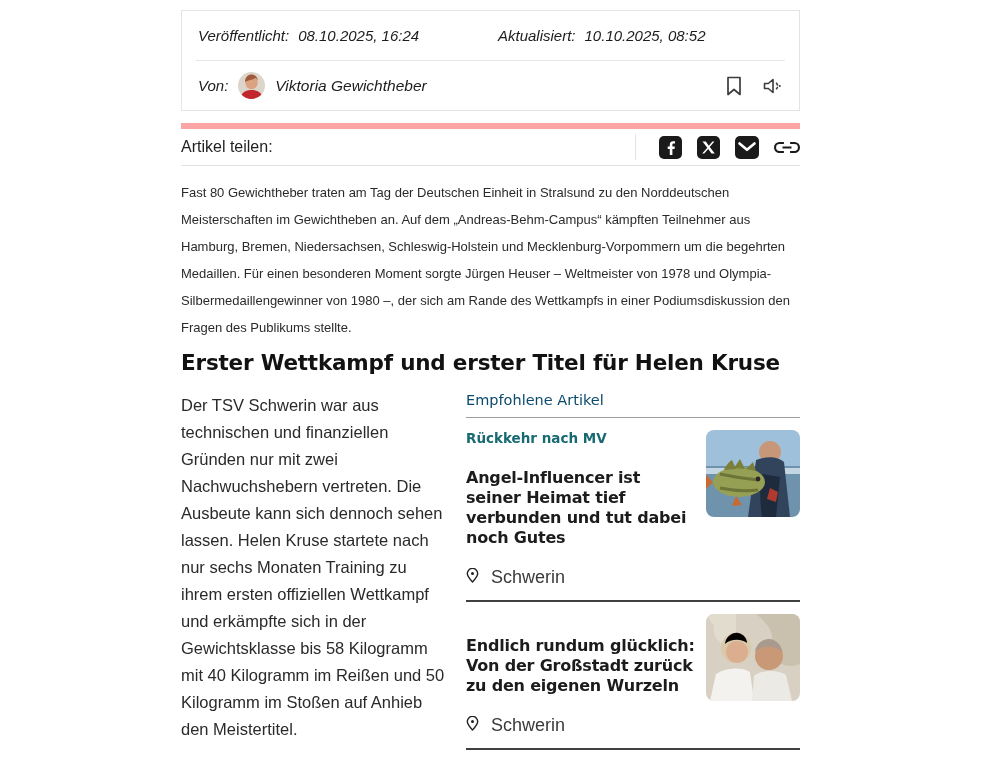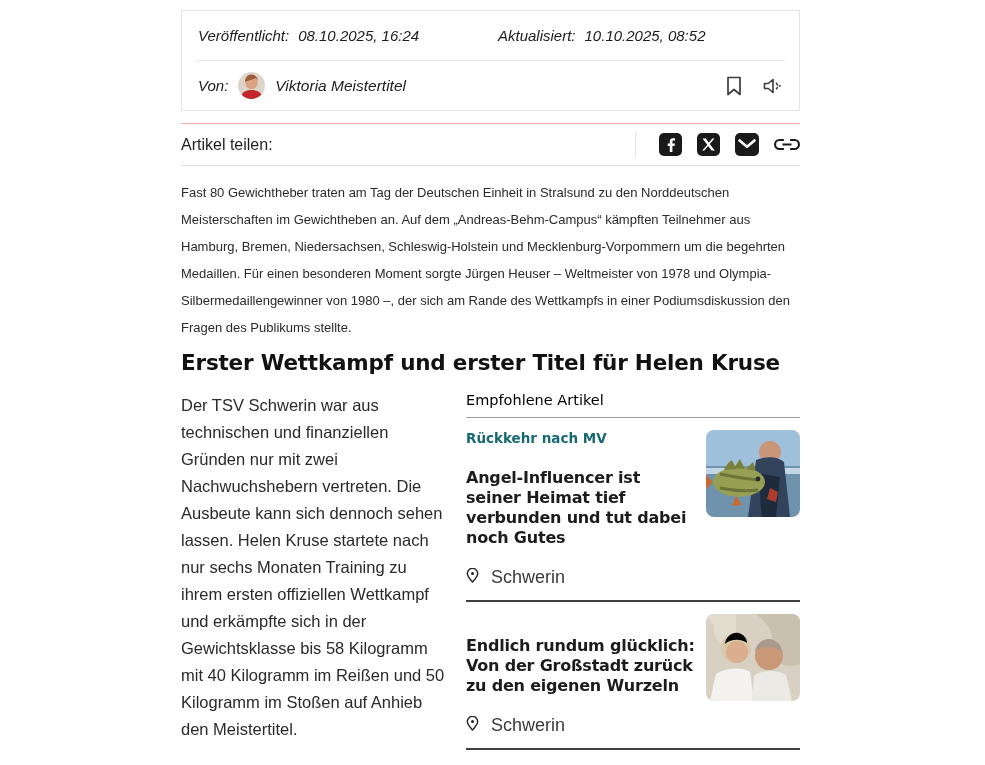--- a/index.html
+++ b/index.html
@@ -17,37 +17,37 @@
   .meta-group { display:flex; align-items:center; gap:9px; }
   .meta-group.first { width:300px; }
   .meta-divider { border-top:1px solid #e6e6e6; margin:0 14px; }
   .byline { gap:10px; display:flex; align-items:center; flex:1; }
   .avatar { width:27px; height:27px; border-radius:50%; overflow:hidden; flex-shrink:0; }
   .author-name { font-size:15.5px; color:#1d1d1d; }
   .meta-actions { margin-left:auto; display:flex; align-items:center; gap:19px; }
   .meta-actions svg { display:block; }
 
   
-  .share-row { margin-top:12px; border-top:1px solid #fca5a5; border-bottom:1px solid #e2e2e2;
+  .share-row { margin-top:12px; border-top:6px solid #fca5a5; border-bottom:1px solid #e2e2e2;
     height:43px; display:flex; align-items:center; }
   .share-label { font-size:16px; color:#1f1f1f; }
   .share-icons { margin-left:auto; display:flex; align-items:center; gap:15px; }
   .share-sep { width:1px; height:26px; background:#e4e4e4; margin-right:8px; }
   .share-icons svg { display:block; }
 
   
   .lead { margin-top:13px; font-size:13px; line-height:27px; color:#2a2a2a; }
   h2.subhead { margin-top:9px; font-family:"DejaVu Sans", sans-serif; font-size:21.5px;
     letter-spacing:-0.2px; color:#121212; font-weight:700; }
   .two-col { margin-top:17px; }
   .body-text { font-size:16.5px; line-height:27px; color:#2a2a2a; }
 
   
   .recommended { float:right; width:334px; margin-left:17px; margin-bottom:2px; }
-  .rec-header { font-family:"DejaVu Sans", sans-serif; font-size:14.5px; color:#000000;
+  .rec-header { font-family:"DejaVu Sans", sans-serif; font-size:14.5px; color:#0c4a6e;
     padding-bottom:9px; border-bottom:1px solid #9e9e9e; }
   .rec-item { display:flex; gap:10px; padding:12px 0; border-bottom:2px solid #404040; cursor:pointer; }
   .rec-text { flex:1; min-width:0; }
   .rec-kicker { font-family:"DejaVu Sans", sans-serif; font-weight:700; font-size:13.5px; color:#176a72; }
   .rec-title { font-family:"DejaVu Sans", sans-serif; font-weight:700; font-size:16px;
     line-height:20px; color:#1c1c1c; margin-top:22px; letter-spacing:-0.2px; }
   .rec-loc { display:flex; align-items:center; gap:12px; margin-top:19px; font-size:18px; color:#3a3a3a; }
   .thumb { width:94px; height:87px; border-radius:8px; overflow:hidden; flex-shrink:0; }
   .thumb svg { display:block; }
 </style>
@@ -72,21 +72,21 @@
       <div class="byline">
         <span>Von:</span>
         <span class="avatar">
           <svg width="27" height="27" viewBox="0 0 27 27">
             <rect width="27" height="27" fill="#ddd5ca"></rect>
             <path d="M2 27c1-8 8-9 11.5-9S24 19 25 27z" fill="#c2272e"></path>
             <circle cx="13.5" cy="11" r="6.2" fill="#dca382"></circle>
             <path d="M7 10c0-5 3-7.5 6.5-7.5S20 5 20 10c0-2-1.5-3.5-3-4-1 1.5-6 2-10 4z" fill="#9e5b3c"></path>
           </svg>
         </span>
-        <span class="author-name">Viktoria Meistertitel</span>
+        <span class="author-name">Viktoria Gewichtheber</span>
       </div>
       <div class="meta-actions">
         <span>
           <svg width="18" height="20" viewBox="0 0 18 20">
             <path d="M3 1.5h12v17l-6-5-6 5z" fill="none" stroke="#3c3c3c" stroke-width="1.7" stroke-linejoin="round"></path>
           </svg>
         </span>
         <span>
           <svg width="21" height="20" viewBox="0 0 21 20">
             <path d="M2.5 7.5v5h3.8l4.7 4V3.5l-4.7 4z" fill="none" stroke="#3c3c3c" stroke-width="1.6" stroke-linejoin="round"></path>

